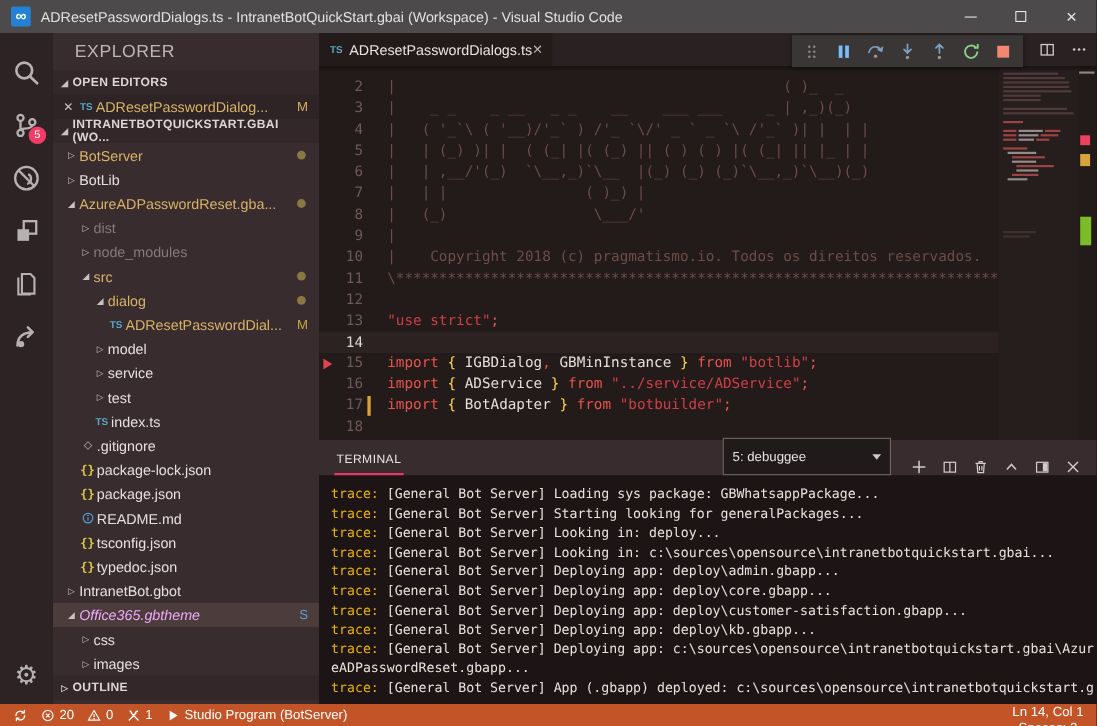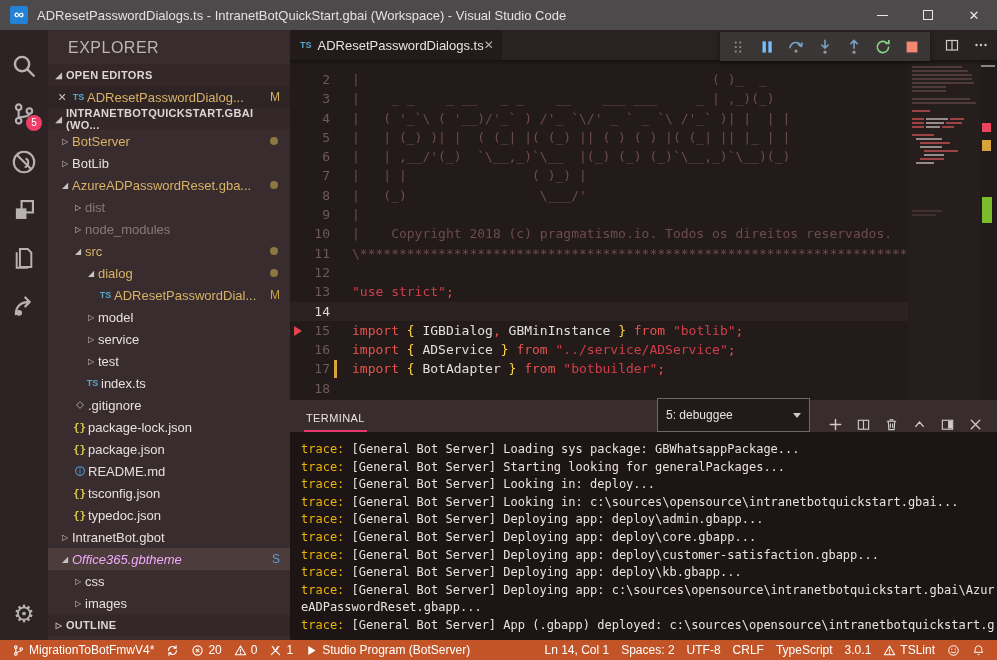--- a/index.html
+++ b/index.html
@@ -98,21 +98,21 @@
   .pactions svg { width:15px; height:15px; display:block; }
   .terminal-body { position:absolute; top:32px; left:0; right:0; bottom:0; padding:9px 0 0 11px;
                    font:12px/17.6px "DejaVu Sans Mono",monospace; color:#e9e2dc; overflow:hidden; }
   .tl { white-space:pre; }
   .tprefix { color:#eab308; }
 
   
   .statusbar { position:absolute; bottom:0; left:0; right:0; height:20px; background:#c35427; color:#fff;
                display:flex; align-items:center; font-size:12px; z-index:30; padding:0 6px; }
   .sb-left { display:flex; align-items:center; height:20px; }
-  .sb-right { margin-left:auto; display:flex; align-items:center; height:20px; }
+  .sb-right { margin-left:auto; display:flex; align-items:center; height:20px;flex-direction:column; }
   .sb-item { display:flex; align-items:center; gap:4px; padding:0 6px; height:20px; white-space:nowrap; }
   .sb-item svg { width:13px; height:13px; display:block; }
 </style>
 </head>
 <body>
 
 <div id="app">
 
   <div class="titlebar">
     <div class="vslogo">∞</div>
@@ -560,31 +560,20 @@
           <div class="tl"><span>eADPasswordReset.gbapp...</span></div>
           <div class="tl"><span class="tprefix">trace:</span><span> [General Bot Server] App (.gbapp) deployed: c:\sources\opensource\intranetbotquickstart.g</span></div>
         </div>
     </div>
   </div>
 
   <div class="statusbar">
     <div class="sb-left" id="sb-left">
         <div class="sb-item">
           <span>
-            <svg viewBox="0 0 16 16" fill="none" stroke="currentColor" stroke-width="1.3">
-              <circle cx="4.7" cy="3.8" r="1.6"></circle>
-              <circle cx="4.7" cy="12.2" r="1.6"></circle>
-              <circle cx="11.3" cy="6.2" r="1.6"></circle>
-              <path d="M4.7 5.4 v5.2 M11.3 7.8 C11.3 10.3 4.7 9.3 4.7 10.5"></path>
-            </svg>
-          </span>
-          <span>MigrationToBotFmwV4*</span>
-        </div>
-        <div class="sb-item">
-          <span>
             <svg viewBox="0 0 16 16" fill="none" stroke="currentColor" stroke-width="1.4" stroke-linecap="round">
               <path d="M12.9 8 a4.9 4.9 0 0 1 -8.4 3.4 M3.1 8 a4.9 4.9 0 0 1 8.4 -3.4"></path>
               <path d="M12.4 2.2 v2.8 h-2.8 M3.6 13.8 v-2.8 h2.8"></path>
             </svg>
           </span>
         </div>
         <div class="sb-item">
           <span>
             <svg viewBox="0 0 16 16" fill="none" stroke="currentColor" stroke-width="1.3">
               <circle cx="8" cy="8" r="5.7"></circle>

